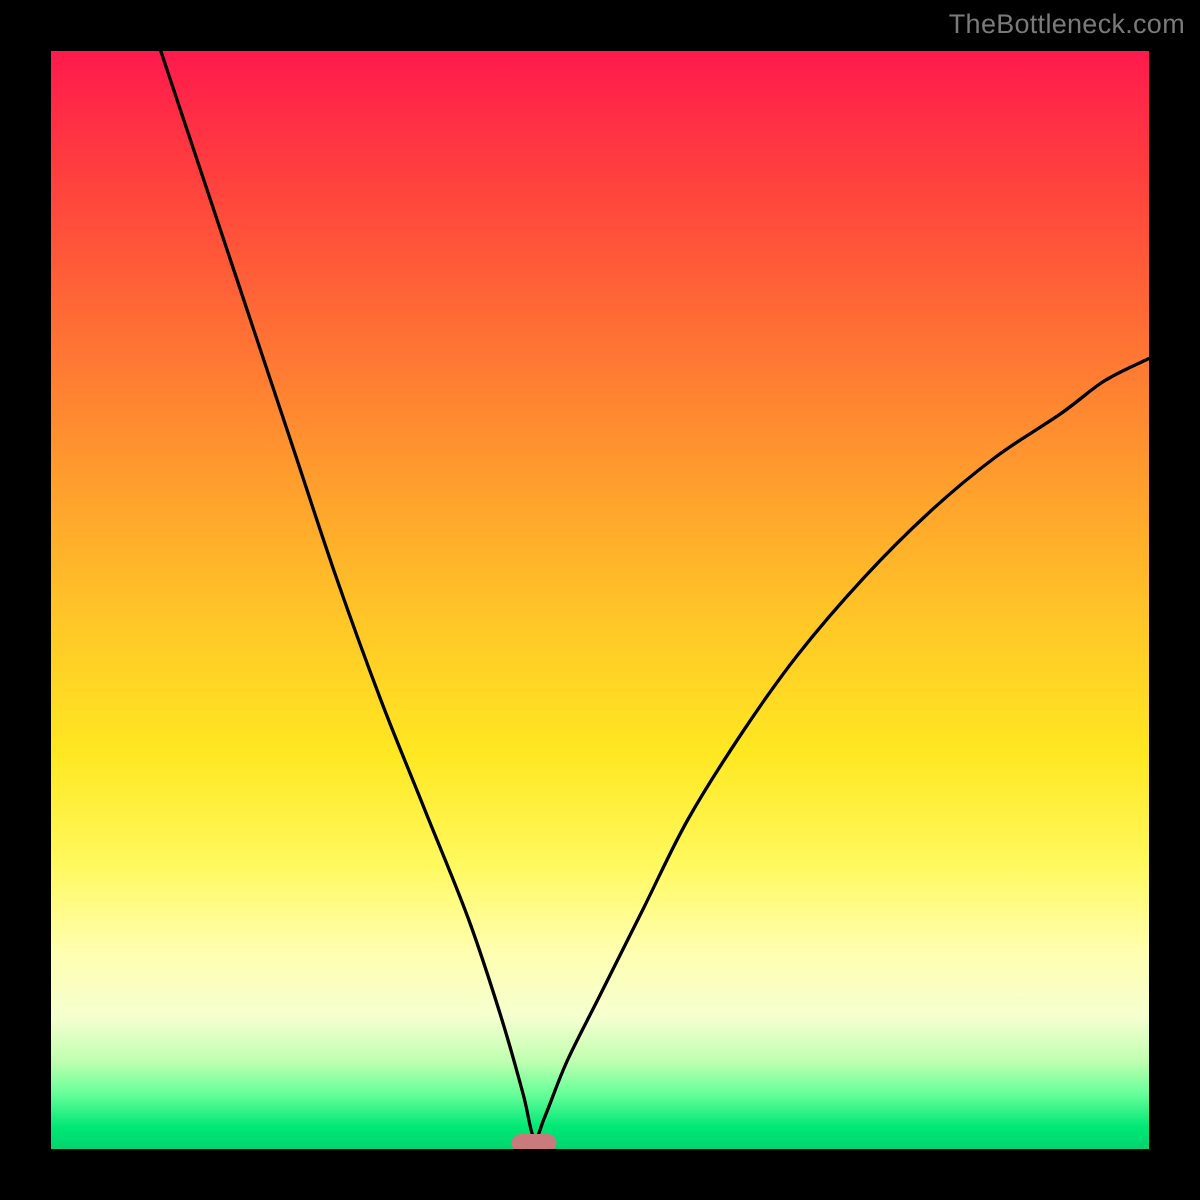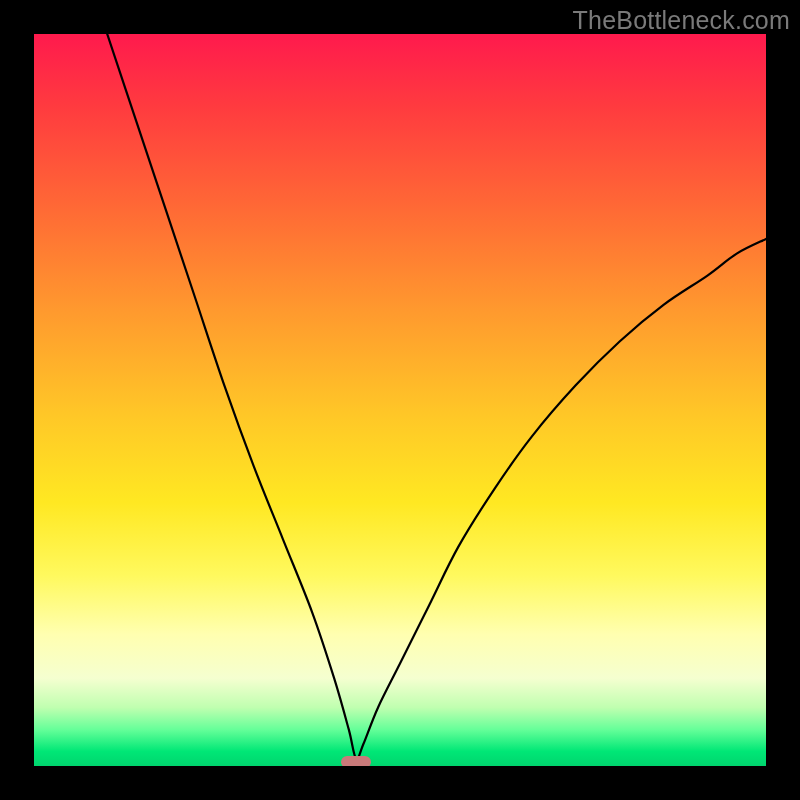--- a/index.html
+++ b/index.html
@@ -44,21 +44,21 @@
       #66ff99 95%,
       #00e776 98%,
       #00d56e 100%
     );
   }
   .watermark {
     position: absolute;
     top: 6px;
     right: 10px;
     color: #7a7a7a;
-    font-size: 25px;
+    font-size: 18px;
     letter-spacing: 0.2px;
     user-select: none;
   }
   svg.curve {
     position: absolute;
     inset: 0;
     width: 100%;
     height: 100%;
   }
   .marker {

